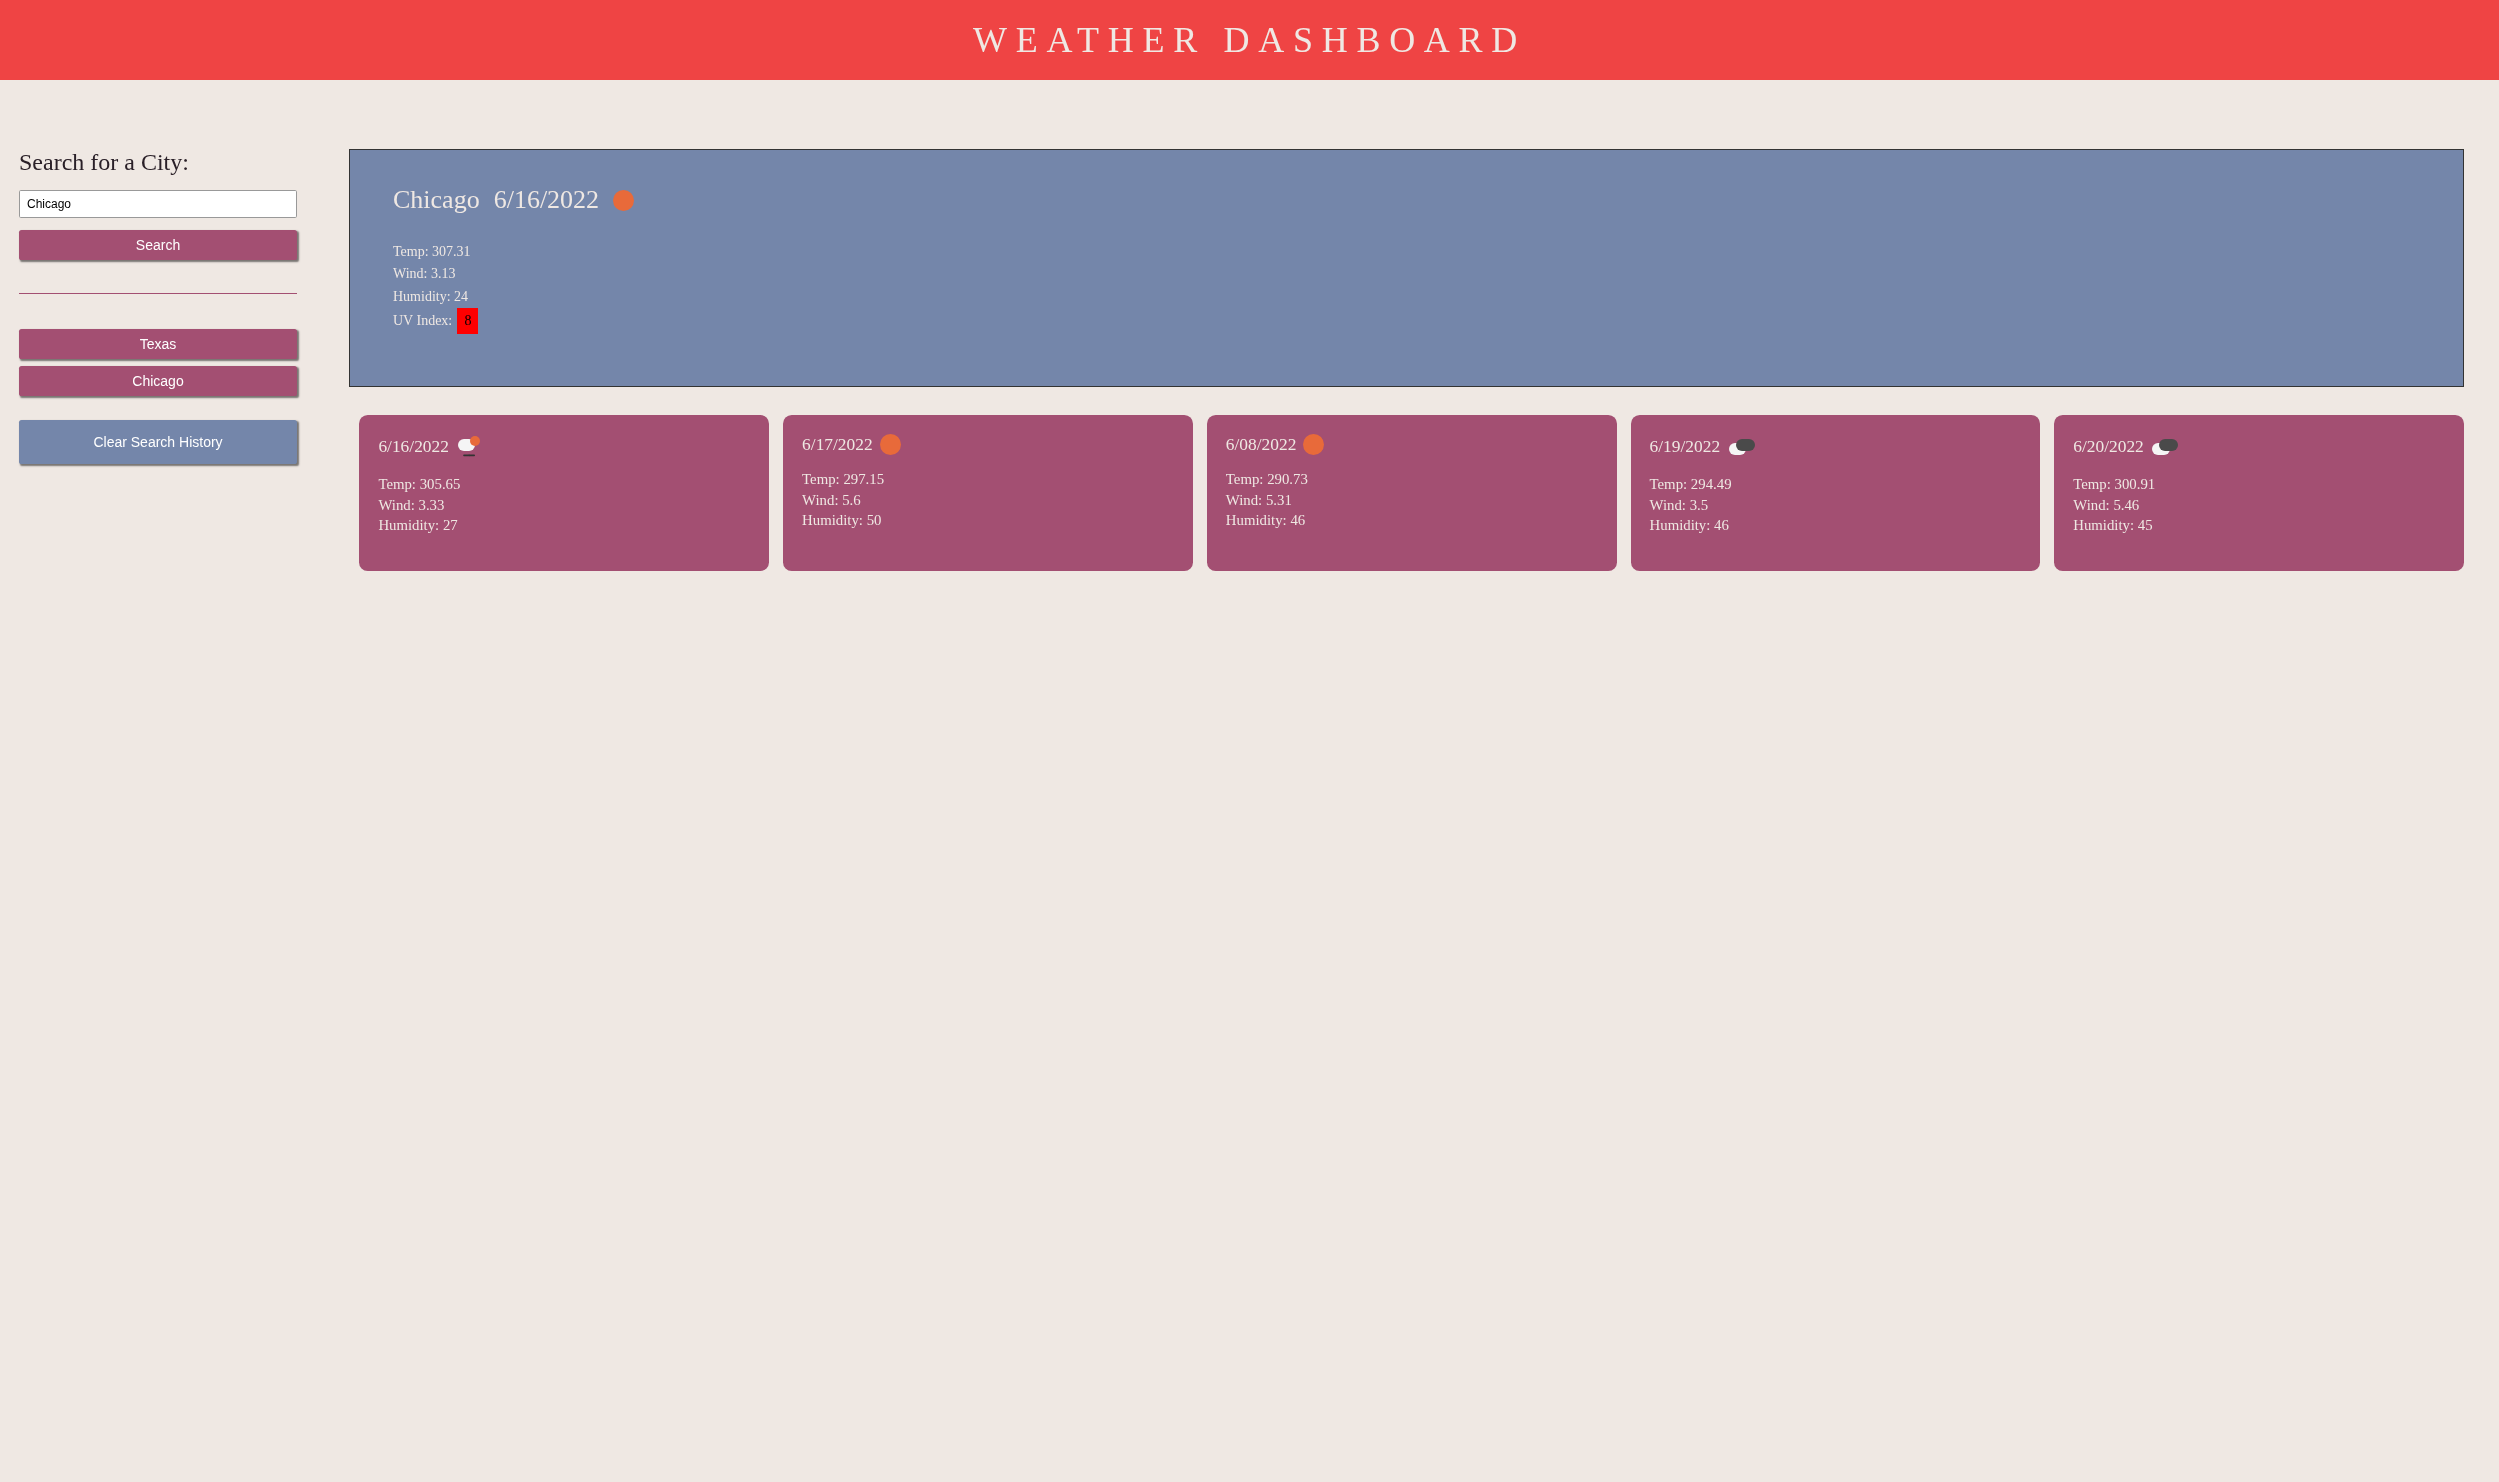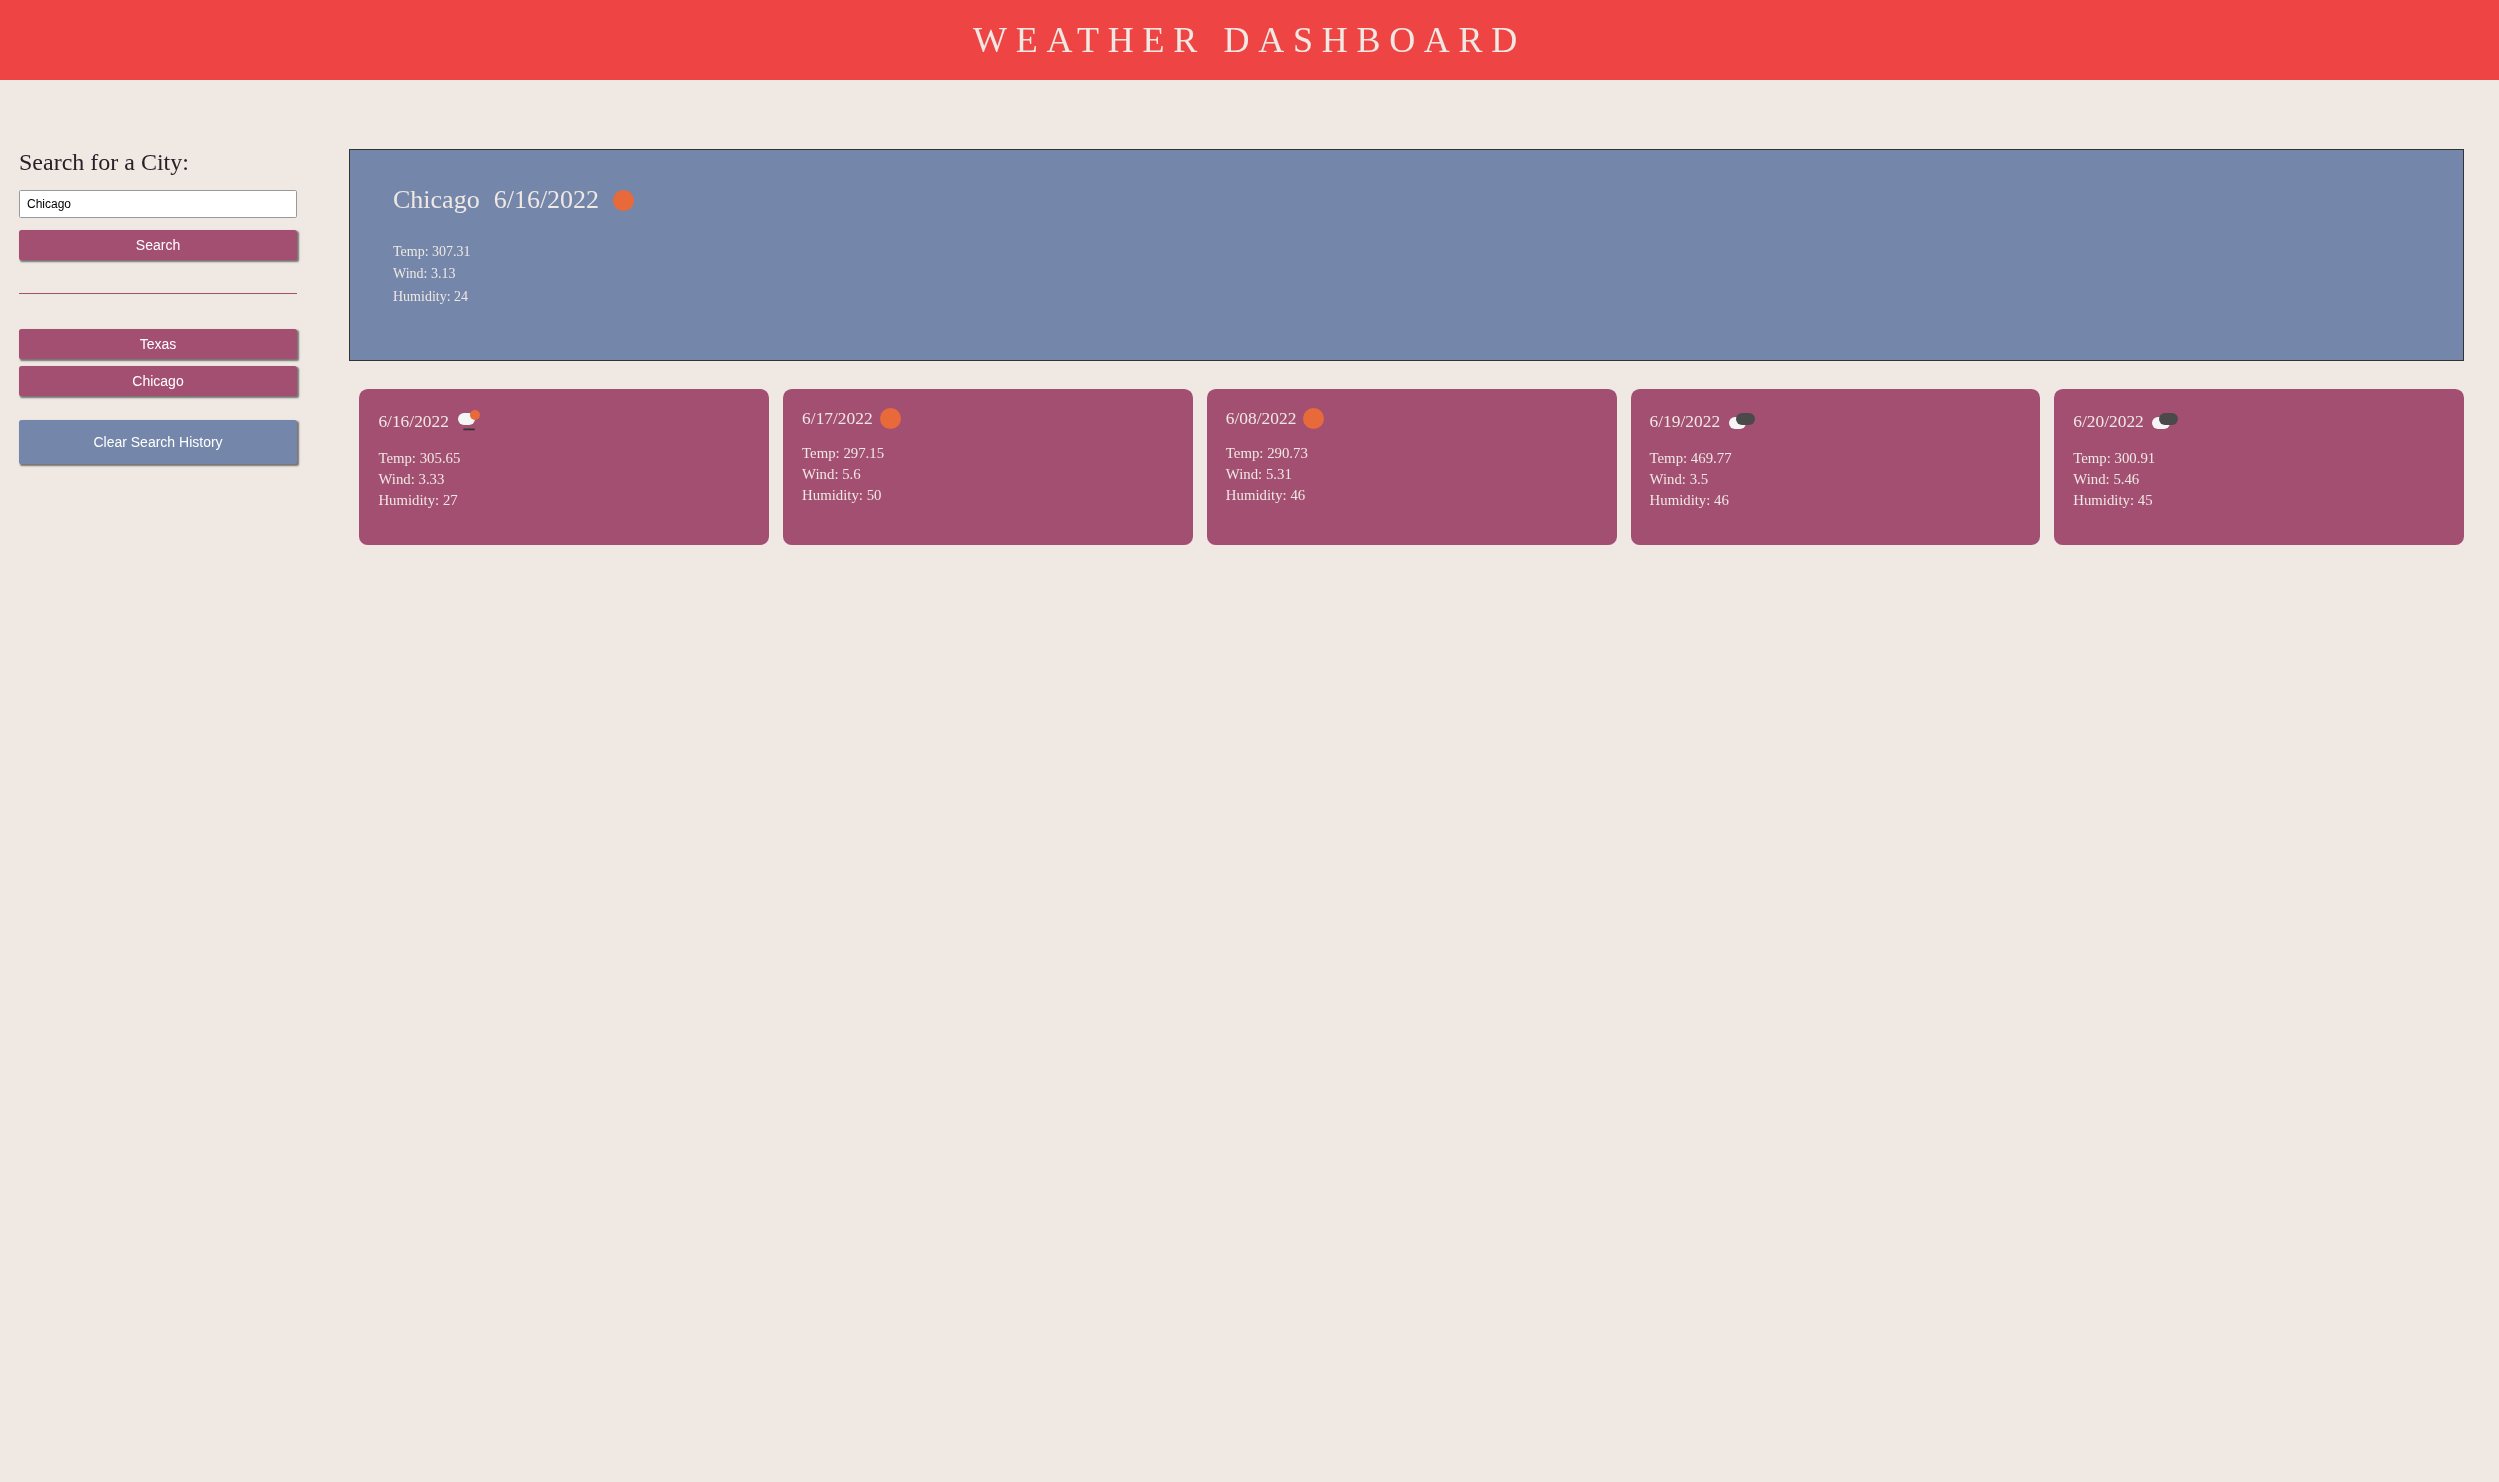--- a/index.html
+++ b/index.html
@@ -206,20 +206,24 @@
           <span>307.31</span>
         </div>
         <div>
           <span>Wind:</span>
           <span>3.13</span>
         </div>
         <div>
           <span>Humidity:</span>
           <span>24</span>
         </div>
+        <div>
+          <span>UV Index:</span>
+          <span class="uv-badge">8</span>
+        </div>
       </div>
     </section>
 
     <div class="forecast-row">
 
       <div class="forecast-card">
         <div class="forecast-date">
           <span>6/16/2022</span>
           <span class="wicon wicon-rain"></span>
         </div>
@@ -253,21 +257,21 @@
           <div><span>Humidity:</span> <span>46</span></div>
         </div>
       </div>
 
       <div class="forecast-card">
         <div class="forecast-date">
           <span>6/19/2022</span>
           <span class="wicon wicon-clouds"></span>
         </div>
         <div class="forecast-stats">
-          <div><span>Temp:</span> <span>469.77</span></div>
+          <div><span>Temp:</span> <span>294.49</span></div>
           <div><span>Wind:</span> <span>3.5</span></div>
           <div><span>Humidity:</span> <span>46</span></div>
         </div>
       </div>
 
       <div class="forecast-card">
         <div class="forecast-date">
           <span>6/20/2022</span>
           <span class="wicon wicon-clouds"></span>
         </div>

